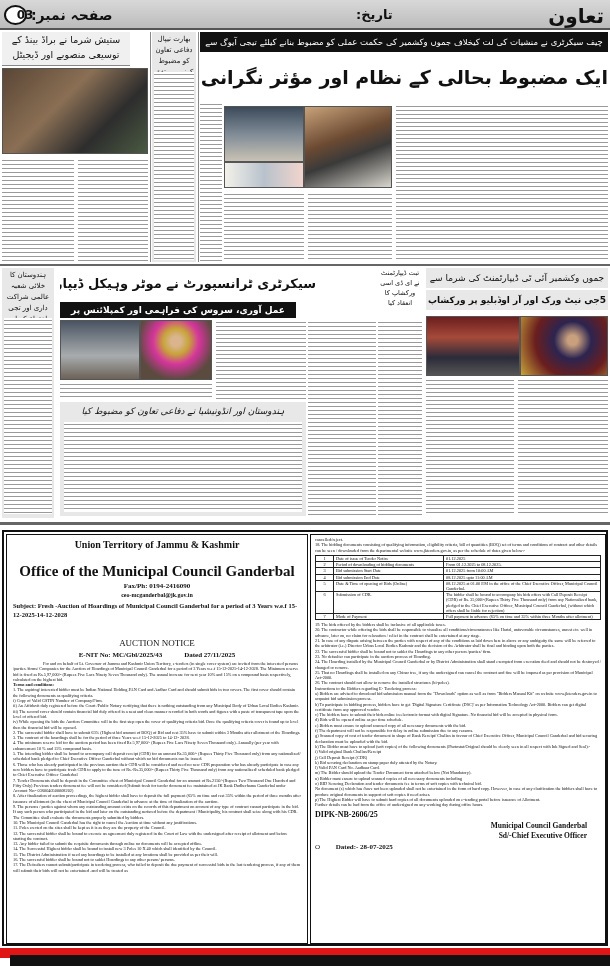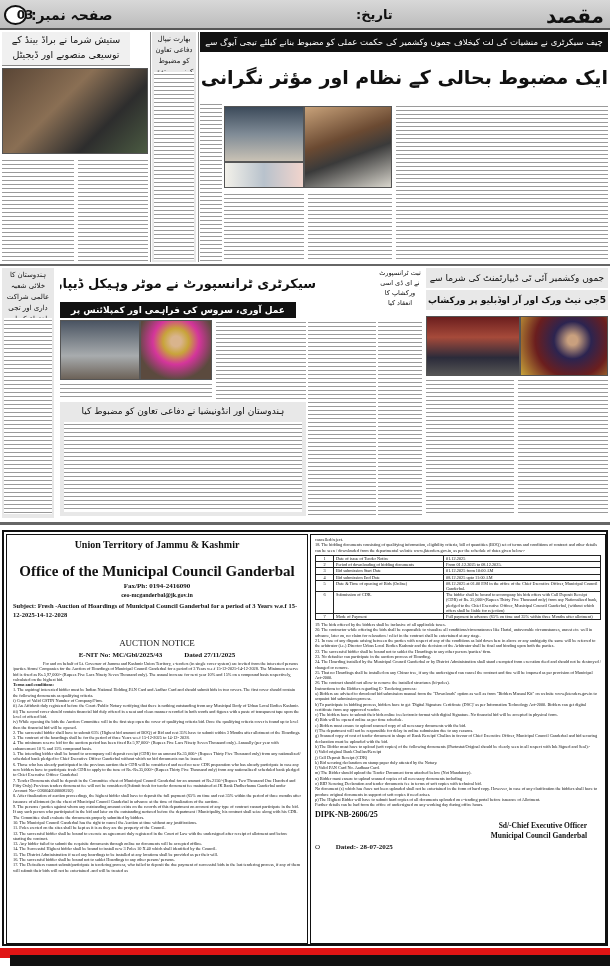--- a/index.html
+++ b/index.html
@@ -48,21 +48,21 @@
 </style>
 </head>
 <body>
 
 <div class="header">
   <div class="page-no">
     <span class="lbl">صفحہ نمبر:</span>
     <span class="num">03</span>
   </div>
   <div class="date-lbl urdu">تاریخ:</div>
-  <div class="masthead urdu">مقصد</div>
+  <div class="masthead urdu">تعاون</div>
 </div>
 
 <div class="box urdu" style="left:2px;top:32px;width:128px;height:34px;font-size:9.5px;line-height:15px;text-align:center;background:#f0f0f0;border-bottom:1px solid #888;">ستیش شرما نے براڈ بینڈ کے توسیعی منصوبے اور ڈیجیٹل انفراسٹرکچر کو فروغ دینے پر زور</div>
 <div class="photo" style="left:2px;top:68px;width:146px;height:86px;background:linear-gradient(135deg,#5a4636,#8a6f54 40%,#2d2d2d 70%,#4b5b42);"></div>
 <div class="filler" style="left:2px;top:158px;width:72px;height:104px;"></div>
 <div class="filler" style="left:78px;top:158px;width:70px;height:104px;"></div>
 
 <div class="box urdu gray" style="left:152px;top:32px;width:44px;height:230px;font-size:7px;line-height:11px;text-align:center;padding-top:2px;">
   <div>بھارت نیپال دفاعی تعاون کو مضبوط کرنے پر متفق</div>
 </div>
@@ -91,26 +91,26 @@
 
 <div class="box urdu" style="left:60px;top:268px;width:256px;height:32px;font-size:13px;font-weight:bold;line-height:32px;text-align:center;white-space:nowrap;">سیکرٹری ٹرانسپورٹ نے موٹر وہیکل ڈیپارٹمنٹ کی ماہانہ کارکردگی کا جائزہ لیا</div>
 <div class="box urdu head-dark" style="left:60px;top:302px;width:236px;height:16px;font-size:9px;font-weight:bold;line-height:16px;text-align:center;">عمل آوری، سروس کی فراہمی اور کمپلائنس پر کلیدی ہدایات جاری</div>
 <div class="photo" style="left:60px;top:320px;width:80px;height:60px;background:linear-gradient(#4a5462,#a8acae 60%,#6c6258);"></div>
 <div class="photo" style="left:140px;top:320px;width:72px;height:60px;background:radial-gradient(circle at 50% 35%,#d9b48d 10%,#c8a43a 25%,#d4359b 45%,#5b4a3e 75%);"></div>
 <div class="filler" style="left:60px;top:382px;width:152px;height:16px;"></div>
 <div class="filler" style="left:216px;top:320px;width:90px;height:80px;"></div>
 <div class="filler" style="left:308px;top:320px;width:68px;height:196px;"></div>
 
 <div class="box gray" style="left:60px;top:402px;width:246px;height:114px;">
-  <div class="urdu" style="font-size:9px;line-height:18px;text-align:center;">ہندوستان اور انڈونیشیا نے دفاعی تعاون کو مضبوط کیا</div>
+  <div class="urdu" style="font-size:9px;line-height:18px;text-align:center;font-style:italic;">ہندوستان اور انڈونیشیا نے دفاعی تعاون کو مضبوط کیا</div>
   <div class="filler" style="left:4px;top:20px;width:238px;height:90px;background-color:#e8e8e8;"></div>
 </div>
 
 <div class="box urdu" style="left:378px;top:268px;width:44px;height:250px;font-size:6.5px;line-height:10px;text-align:center;">
-  <div>تبت ٹرانسپورٹ نے ای ڈی اسی ورکشاپ کا انعقاد کیا</div>
+  <div>تبت ڈیپارٹمنٹ نے ای ڈی اسی ورکشاپ کا انعقاد کیا</div>
 </div>
 <div class="filler" style="left:378px;top:320px;width:44px;height:196px;"></div>
 
 <div class="box urdu gray" style="left:426px;top:268px;width:182px;height:20px;font-size:9px;line-height:20px;text-align:center;">جموں وکشمیر آئی ٹی ڈیپارٹمنٹ کی شرما سے</div>
 <div class="box urdu gray" style="left:426px;top:290px;width:182px;height:20px;font-size:9px;font-weight:bold;line-height:20px;text-align:center;">5جی نیٹ ورک اور آر اوڈبلیو پر ورکشاپ کا انعقاد</div>
 <div class="photo" style="left:426px;top:316px;width:94px;height:60px;background:linear-gradient(#6b1e1e,#a64a3a 35%,#2b2b3a 70%,#555);"></div>
 <div class="photo" style="left:520px;top:316px;width:88px;height:60px;background:radial-gradient(circle at 60% 40%,#c9a07e 8%,#2c2450 30%,#6b1e1e 60%,#c8a43a);"></div>
 <div class="filler" style="left:426px;top:378px;width:88px;height:138px;"></div>
 <div class="filler" style="left:518px;top:378px;width:90px;height:138px;"></div>
 
@@ -226,22 +226,22 @@
           <p>m) The Bidder should upload the Tender Document form attached below (Not Mandatory).</p>
           <p>n) Bidder must ensure to upload scanned copies of all necessary documents including</p>
           <p>o) BID Securing Declaration and tender documents fee in terms of soft copies with technical bid.</p>
           <p>No document (s) which has /have not been uploaded shall not be entertained in the form of hard copy. However, in case of any clarification the bidders shall have to produce original documents in support of soft copies if need arises.</p>
           <p>p) The Highest Bidder will have to submit hard copies of all documents uploaded on e-tending portal before issuance of Allotment.</p>
           <p>Further details can be had from the office of undersigned on any working day during office hours.</p>
         </div>
     </div>
     <div class="n-dipk">DIPK-NB-2606/25</div>
     <div class="n-sign">
+      <div>Municipal Council Ganderbal</div>
       <div>Sd/-Chief Executive Officer</div>
-      <div>Municipal Council Ganderbal</div>
     </div>
     <div class="n-dated">
       <span style="font-weight:normal;margin-right:14px;">O</span>
       <span>Dated:- 28-07-2025</span>
     </div>
   </div>
 </div>
 
 <div class="footer-red"></div>
 <div class="footer-black"></div>

